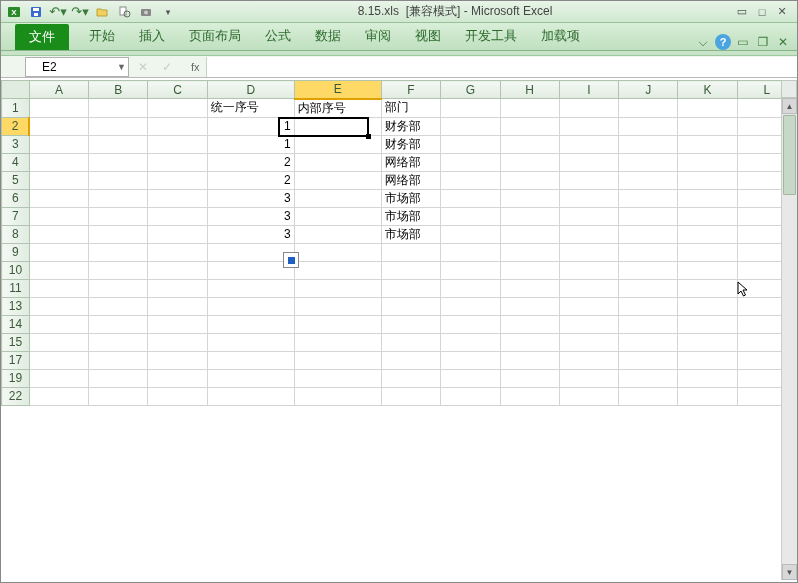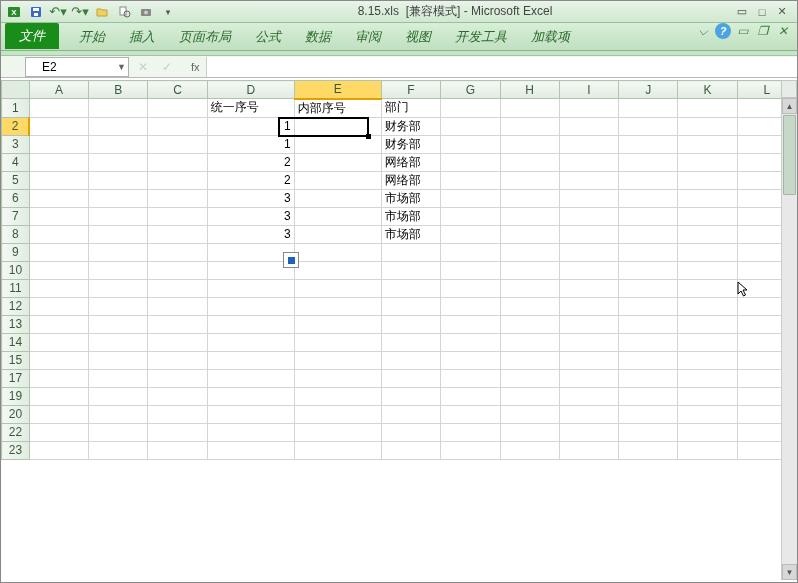--- a/index.html
+++ b/index.html
@@ -7,21 +7,21 @@
 
 
 .title-bar { height: 22px; background: linear-gradient(#e8f4e8, #d0e8d0); display: flex; align-items: center; font-size: 12px; border-bottom: 1px solid #9ac09a; }
 .title-bar .qat { display: flex; align-items: center; gap: 4px; padding-left: 4px; }
 .title-bar .qat .btn { width: 18px; height: 18px; display: flex; align-items: center; justify-content: center; cursor: pointer; }
 .title-bar .title-text { flex: 1; text-align: center; color: #444; }
 .title-bar .win-controls { display: flex; gap: 2px; padding-right: 6px; }
 .title-bar .win-controls .btn { width: 18px; height: 16px; display: flex; align-items: center; justify-content: center; cursor: pointer; font-size: 11px; color: #555; }
 
 
-.ribbon-tabs { height: 28px; background: linear-gradient(#d8eed8, #c0e0c0); display: flex; align-items: flex-start; border-bottom: 1px solid #8ab48a; font-size: 13px; padding-left: 4px; position: relative; font-style: italic; }
+.ribbon-tabs { height: 28px; background: linear-gradient(#d8eed8, #c0e0c0); display: flex; align-items: flex-end; border-bottom: 1px solid #8ab48a; font-size: 13px; padding-left: 14px; position: relative; }
 .ribbon-tabs .file-tab { background: #1a8c1a; color: #fff; padding: 5px 14px; font-weight: normal; height: 26px; display: flex; align-items: center; margin-right: 8px; border-radius: 2px 2px 0 0; }
 .ribbon-tabs .tab { padding: 5px 12px; color: #2c6a2c; cursor: pointer; height: 28px; display: flex; align-items: center; }
 .ribbon-tabs .right-controls { position: absolute; right: 6px; display: flex; gap: 4px; align-items: center; }
 .ribbon-tabs .right-controls .ico { width: 16px; height: 16px; display: flex; align-items: center; justify-content: center; font-size: 12px; color: #3a7a3a; }
 .help-circle { width: 16px; height: 16px; border-radius: 50%; background: #4aa4e0; color: #fff; display: flex; align-items: center; justify-content: center; font-size: 11px; font-weight: bold; }
 
 
 .ribbon-gap { height: 5px; background: #c8e4c8; border-bottom: 1px solid #a0c8a0; }
 
 
@@ -322,35 +322,20 @@
           <td></td>
           <td></td>
           <td></td>
           <td></td>
           <td></td>
           <td></td>
           <td></td>
           <td></td>
         </tr>
         <tr>
-          <th class="row">12</th>
-          <td></td>
-          <td></td>
-          <td></td>
-          <td></td>
-          <td></td>
-          <td></td>
-          <td></td>
-          <td></td>
-          <td></td>
-          <td></td>
-          <td></td>
-          <td></td>
-        </tr>
-        <tr>
           <th class="row">13</th>
           <td></td>
           <td></td>
           <td></td>
           <td></td>
           <td></td>
           <td></td>
           <td></td>
           <td></td>
           <td></td>
@@ -412,51 +397,21 @@
           <td></td>
           <td></td>
           <td></td>
           <td></td>
           <td></td>
           <td></td>
           <td></td>
           <td></td>
         </tr>
         <tr>
-          <th class="row">20</th>
-          <td></td>
-          <td></td>
-          <td></td>
-          <td></td>
-          <td></td>
-          <td></td>
-          <td></td>
-          <td></td>
-          <td></td>
-          <td></td>
-          <td></td>
-          <td></td>
-        </tr>
-        <tr>
           <th class="row">22</th>
-          <td></td>
-          <td></td>
-          <td></td>
-          <td></td>
-          <td></td>
-          <td></td>
-          <td></td>
-          <td></td>
-          <td></td>
-          <td></td>
-          <td></td>
-          <td></td>
-        </tr>
-        <tr>
-          <th class="row">23</th>
           <td></td>
           <td></td>
           <td></td>
           <td></td>
           <td></td>
           <td></td>
           <td></td>
           <td></td>
           <td></td>
           <td></td>

